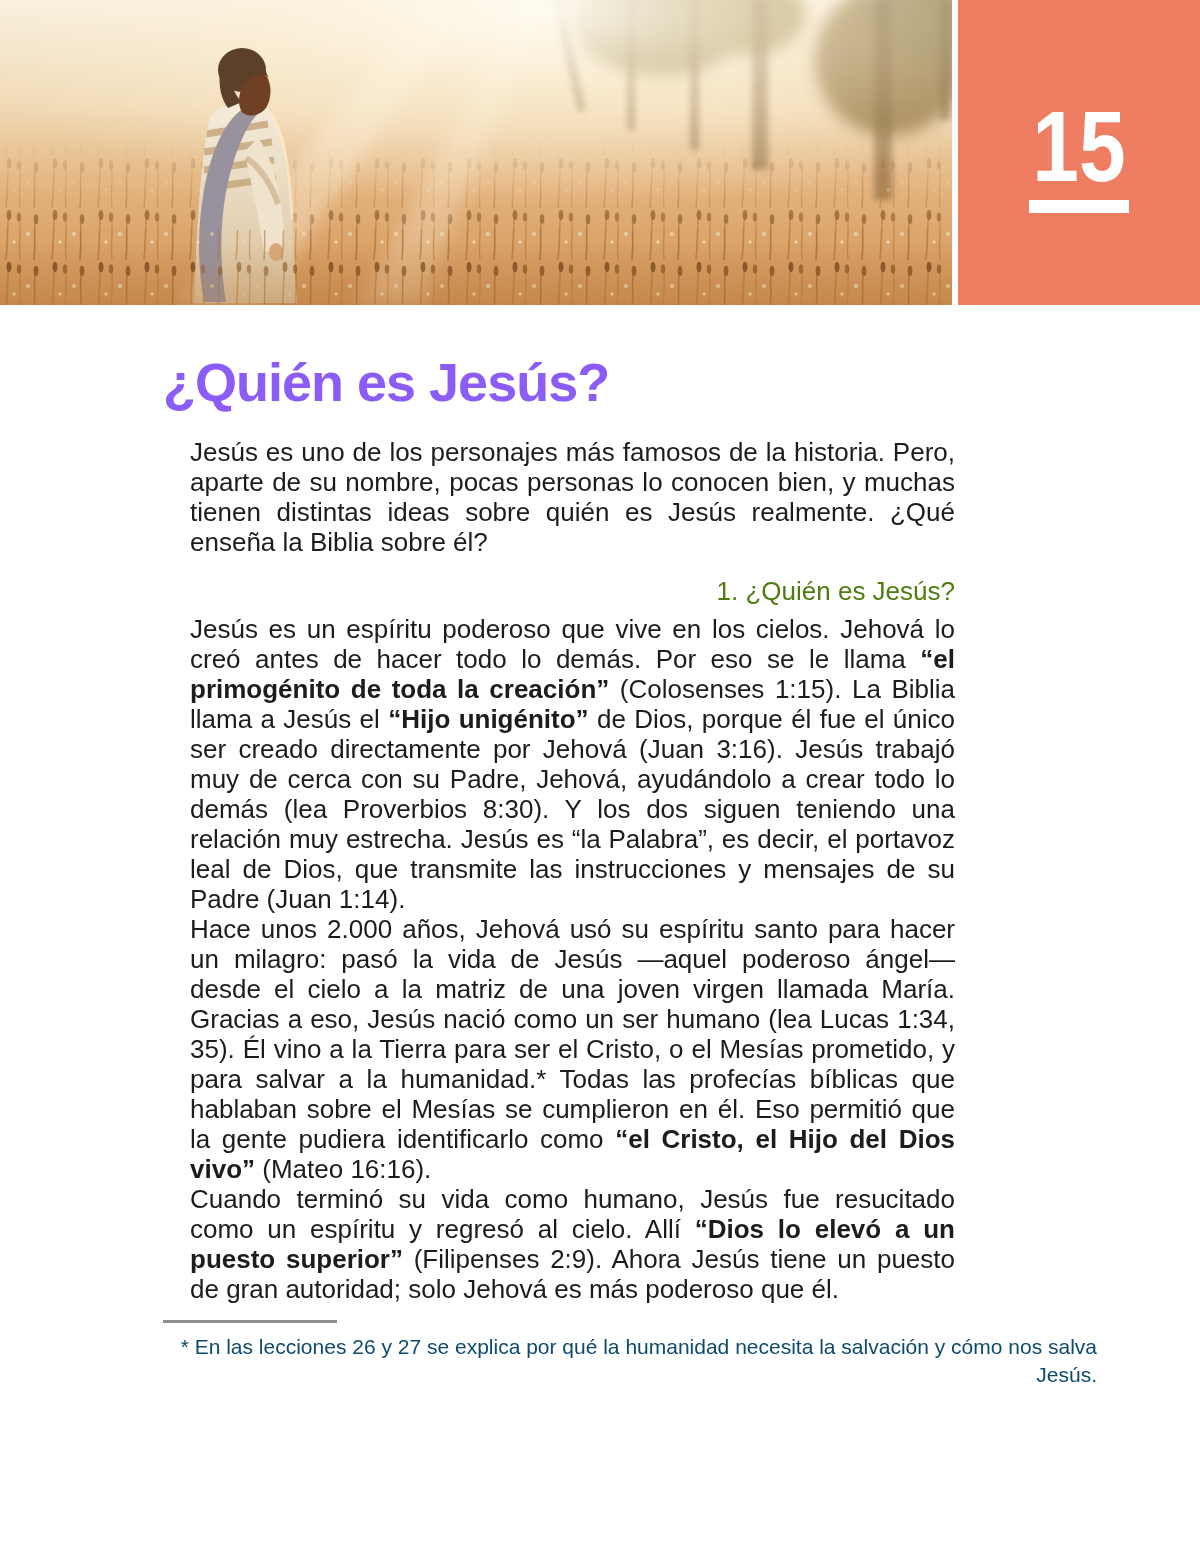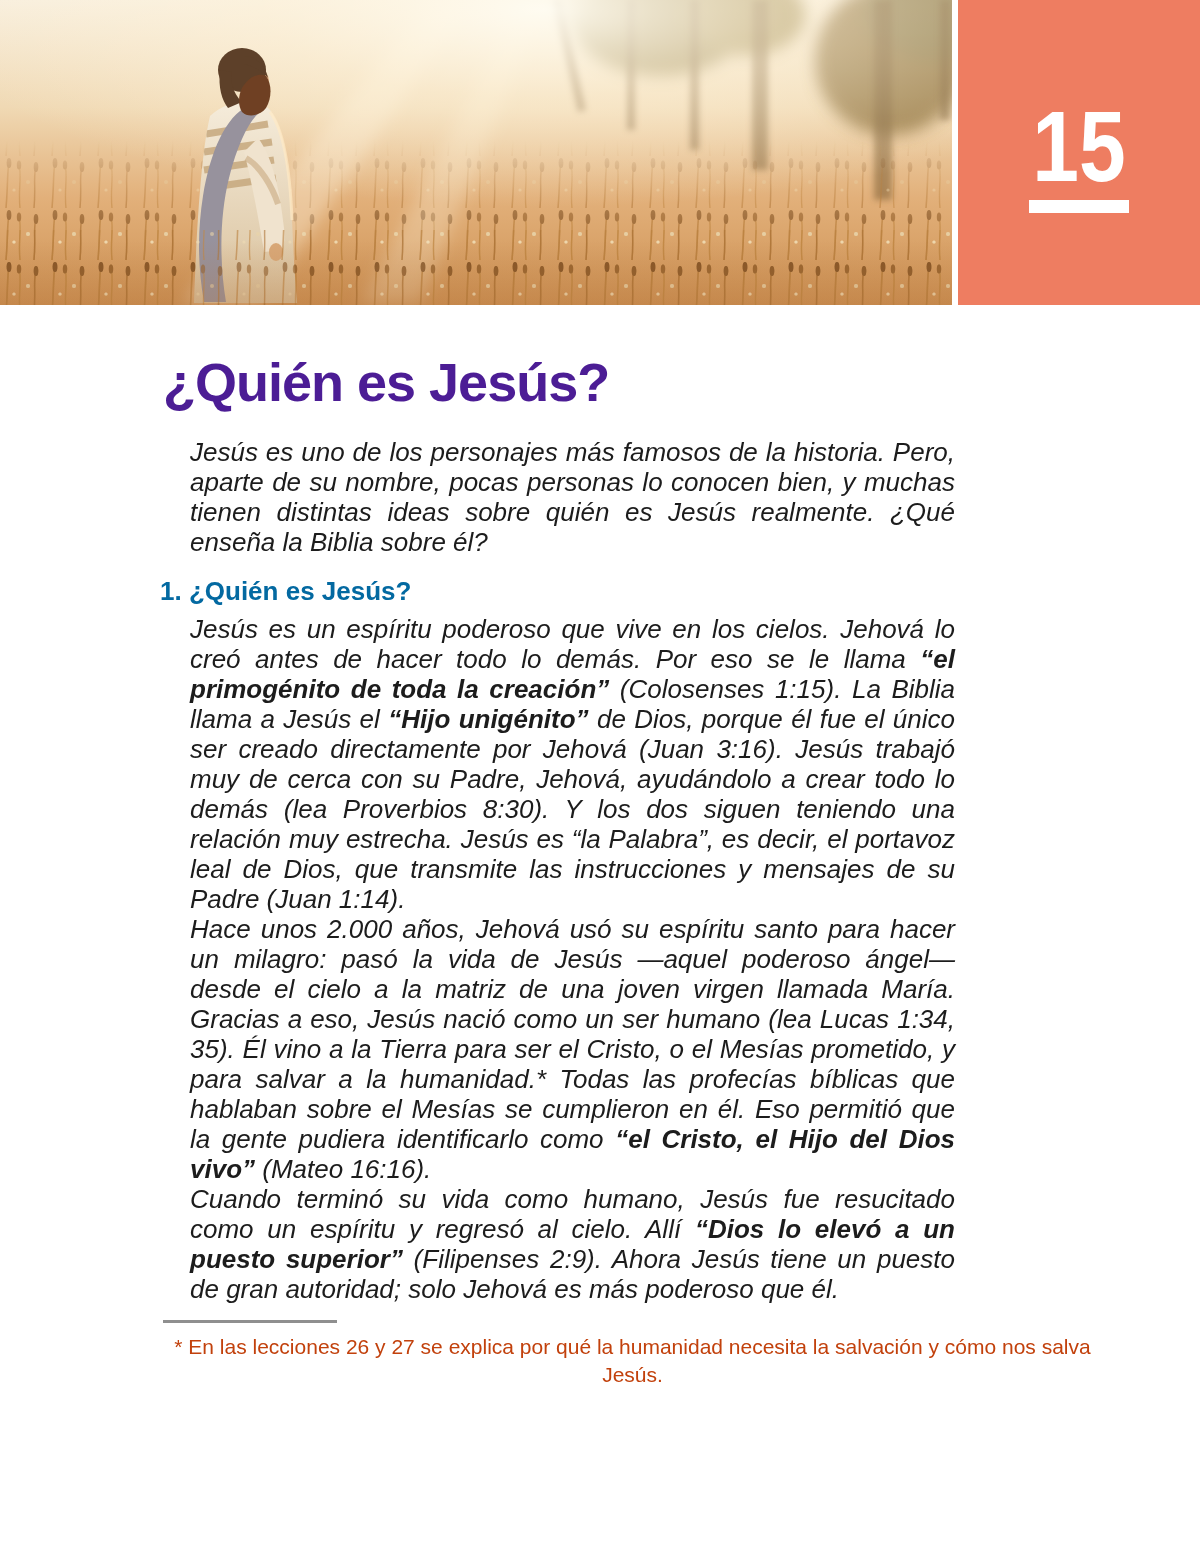--- a/index.html
+++ b/index.html
@@ -42,47 +42,47 @@
 
   
   .content {
     position: relative;
     padding: 48px 95px 0 160px; 
     color: #1c1c1c;
   }
   h1.title {
     margin: 0 150px 26px 3px;
     font-size: 54px; line-height: 58px; font-weight: bold;
-    color: #4c1d95;
+    color: #8b5cf6;
     letter-spacing: -1px;
   }
   .body-par {
     margin: 0 150px 0 30px;   
     font-size: 26px; line-height: 30px;
     text-align: justify;
     hyphens: auto;
-    font-style: italic;
   }
   .body-par b { font-weight: bold; }
   .intro { margin-bottom: 0; }
   .section-heading {
     margin: 19px 150px 8px 0;
-    font-size: 26px; line-height: 30px; font-weight: bold;
-    color: #0369a1;
+    font-size: 26px; line-height: 30px; font-weight: normal;
+    color: #4d7c0f;
+    text-align: right;
   }
   .footnote-divider {
     margin: 16px 0 10px 3px;
     width: 174px; height: 3px;
     background: #8F8F8F;
   }
   .footnote {
     margin: 8px;
     font-size: 21px; line-height: 28px;
-    color: #c2410c;
-    text-align: center;
+    color: #0c4a6e;
+    text-align: right;
   }
 </style>
 </head>
 <body>
 
 <div class="page">
 
   <header class="hero">
     <div class="hero-photo">
 

